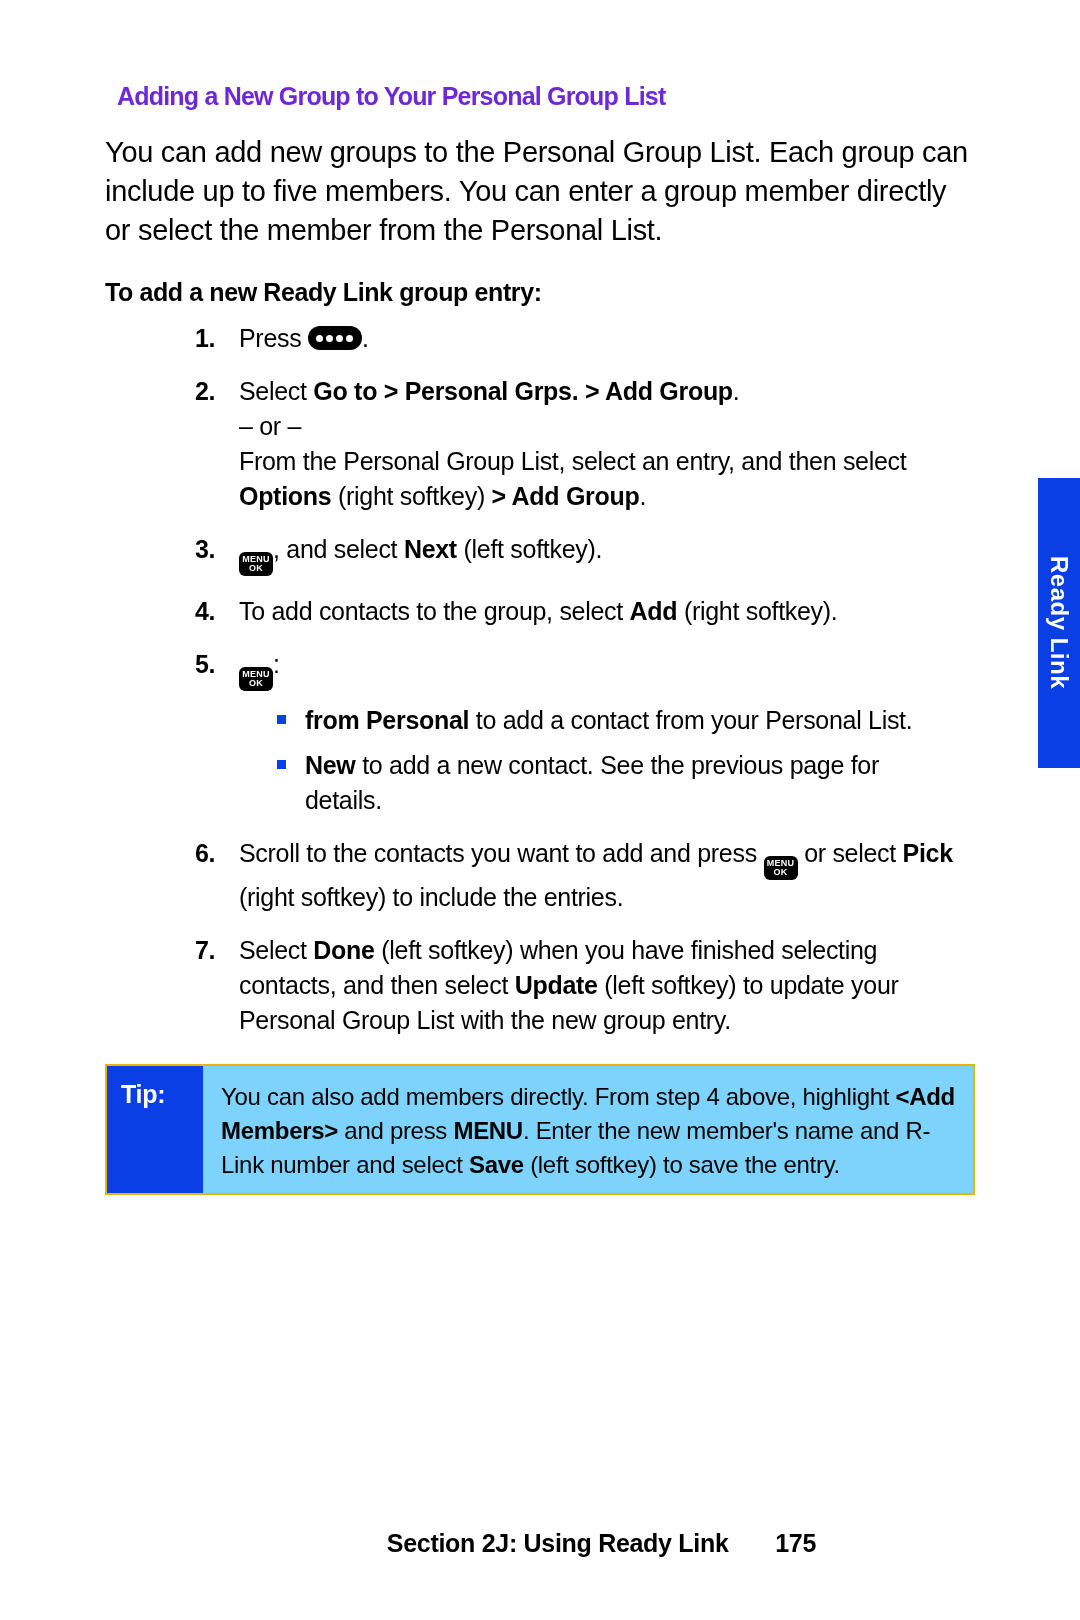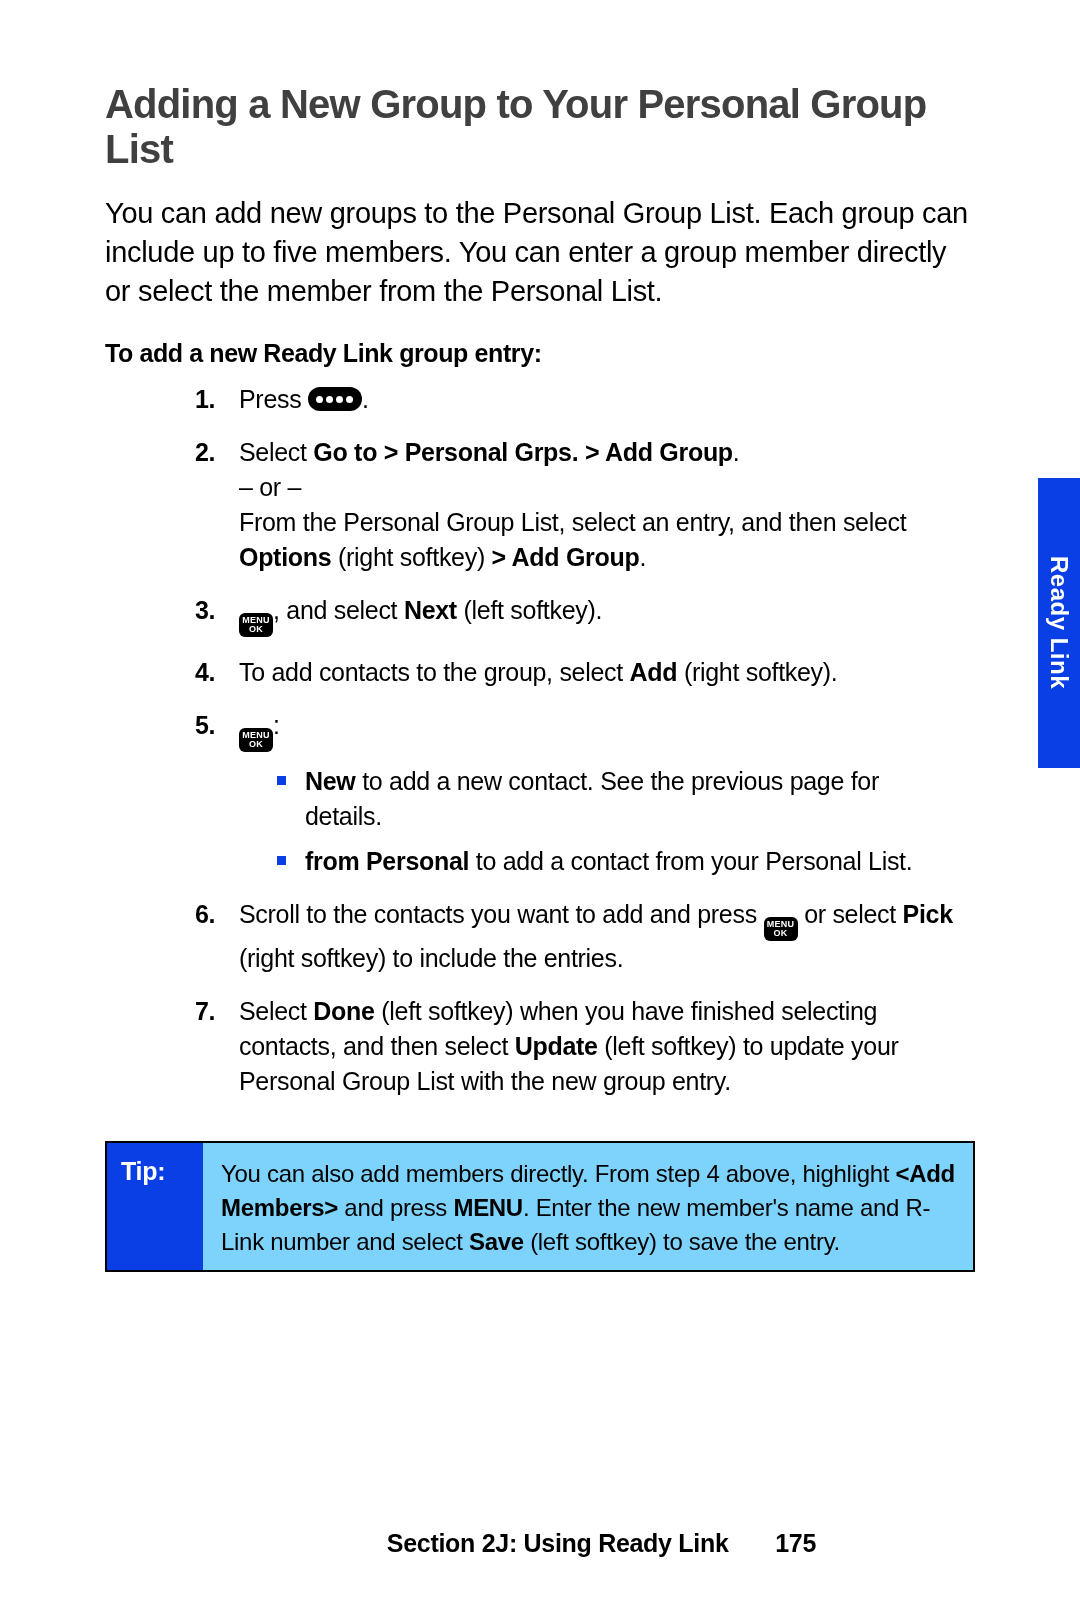--- a/index.html
+++ b/index.html
@@ -14,24 +14,24 @@
     font-stretch: condensed;
     letter-spacing: -0.3px;
   }
   .page {
     position: absolute;
     left: 105px;
     top: 82px;
     width: 870px;
   }
   h1.title {
-    color: #404040;
-    font-size: 40px;
-    font-weight: 800;
-    margin: 0 0 22px 0;
+    color: #6d28d9;
+    font-size: 25px;
+    font-weight: 800;
+    margin: 0 0 22px 12px;
     letter-spacing: -0.8px;
   }
   p.intro {
     font-size: 29px;
     line-height: 1.35;
     margin: 0 0 28px 0;
     font-weight: 400;
   }
   p.subhead {
     font-size: 25px;
@@ -114,22 +114,22 @@
   ul.bullets > li::before {
     content: "";
     position: absolute;
     left: 0; top: 12px;
     width: 9px; height: 9px;
     background: #0a3fe6;
   }
   .tipbox {
     display: flex;
     width: 870px;
-    border: 2px solid #000000;
-    margin-top: 42px;
+    border: 2px solid #eab308;
+    margin-top: 26px;
   }
   .tipbox .tiplabel {
     background: #0a3fe6;
     color: #fff;
     font-weight: 800;
     font-size: 25px;
     padding: 14px 16px 0 14px;
     width: 96px;
     flex: none;
   }
@@ -199,22 +199,22 @@
     <li>
       <span>To add contacts to the group, select </span><span class="b">Add</span><span> (right softkey).</span>
     </li>
 
     <li>
       <span class="menuok">
           <span>MENU</span>
           <span>OK</span>
         </span><span>:</span>
       <ul class="bullets">
+        <li><span class="b">from Personal</span><span> to add a contact from your Personal List.</span></li>
         <li><span class="b">New</span><span> to add a new contact. See the previous page for details.</span></li>
-        <li><span class="b">from Personal</span><span> to add a contact from your Personal List.</span></li>
       </ul>
     </li>
 
     <li>
       <span>Scroll to the contacts you want to add and press </span><span class="menuok">
           <span>MENU</span>
           <span>OK</span>
         </span><span> or select </span><span class="b">Pick</span><span> (right softkey) to include the entries.</span>
     </li>
 

